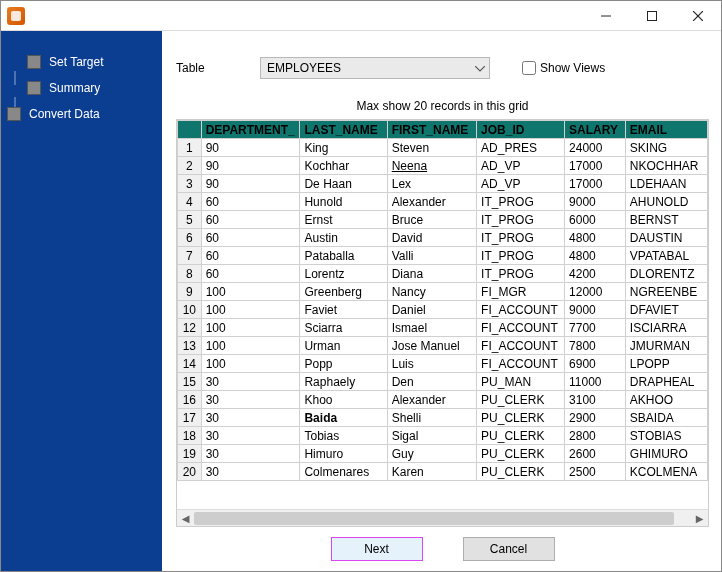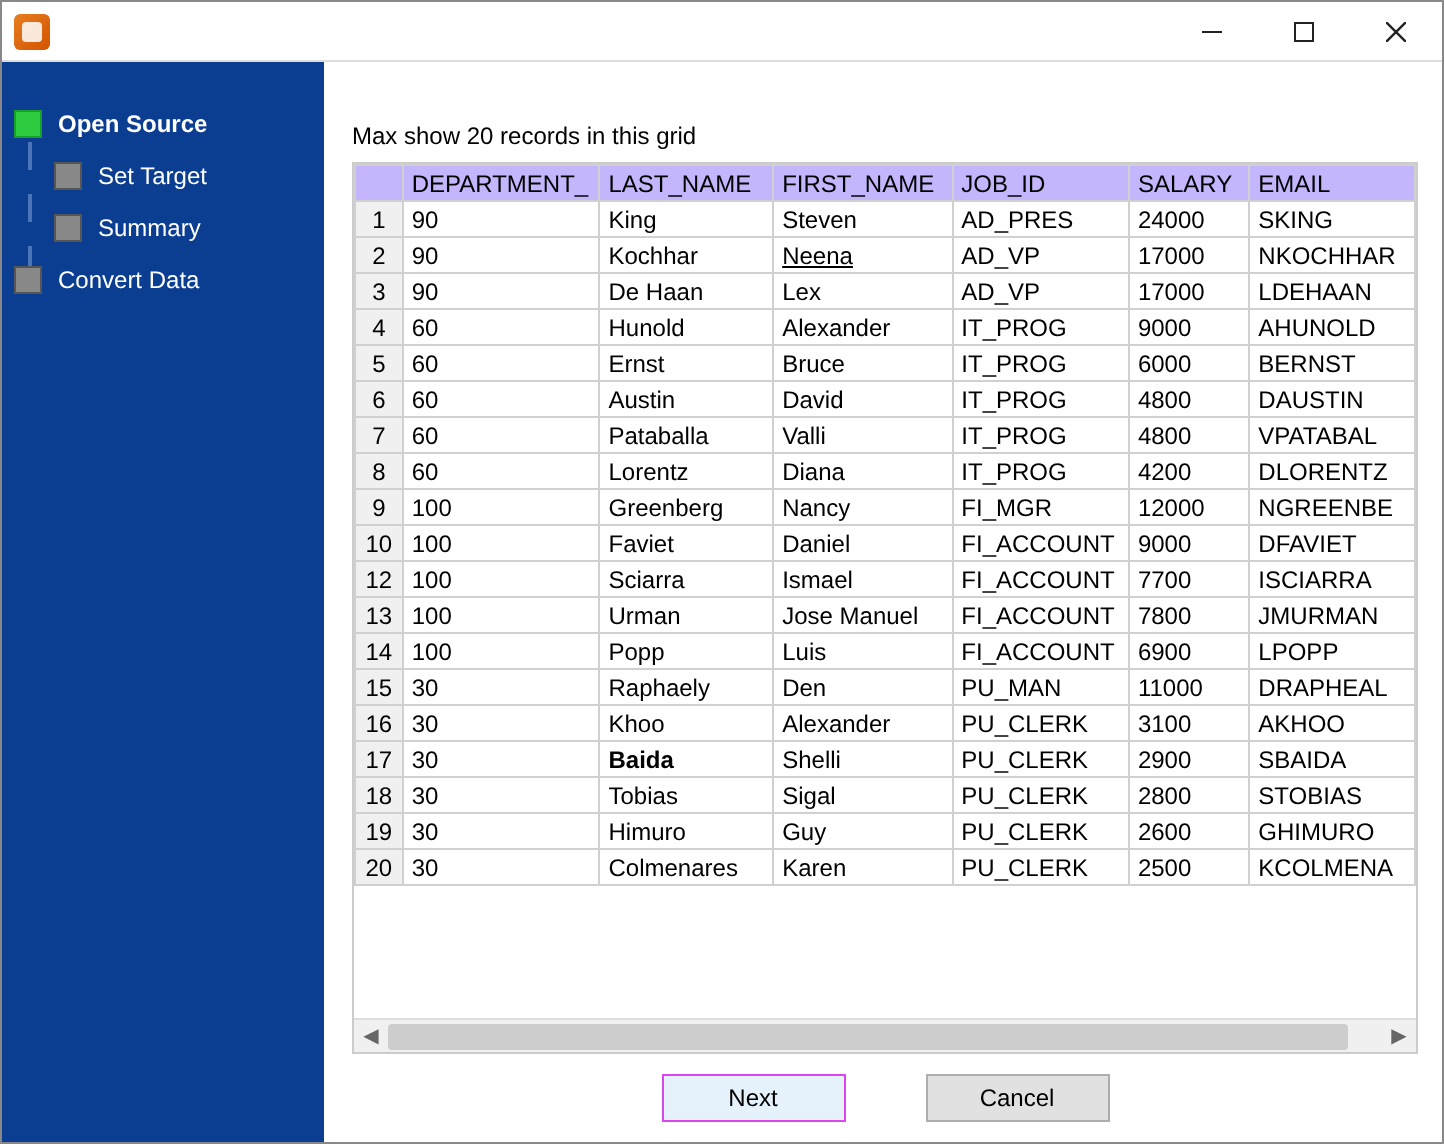--- a/index.html
+++ b/index.html
@@ -117,20 +117,21 @@
   }
   .combo .chev {
     position:absolute;
     right:4px;top:50%;
     transform:translateY(-50%);
     pointer-events:none;
   }
   .checkbox-wrap { display:flex; align-items:center; gap:4px; margin-left:18px; }
   .checkbox-wrap input { width:14px; height:14px; margin:0; }
   .hint {
+    text-align:center;
     font-size:12px;
     margin: 16px 0 6px 0;
   }
   .grid-wrap {
     flex:1;
     border:1px solid #ccc;
     overflow:hidden;
     display:flex;
     flex-direction:column;
   }
@@ -147,22 +148,22 @@
   th, td {
     border: 1px solid #d0d0d0;
     padding: 1px 4px;
     text-align: left;
     white-space: nowrap;
     overflow: hidden;
     height: 18px;
     background:#fff;
   }
   th {
-    background: #c4b5fd;
-    font-weight: normal;
+    background: #0f766e;
+    font-weight: bold;
   }
   th.row-num, td.row-num {
     background:#f0f0f0;
     text-align:center;
     width:26px;
   }
   th.corner { width:26px; }
   .footer {
     padding: 10px 0 0 0;
     display:flex;
@@ -226,42 +227,52 @@
       <svg width="10" height="10" viewBox="0 0 10 10">
           <line x1="0" y1="0" x2="10" y2="10" stroke="currentColor" stroke-width="1.2"></line>
           <line x1="10" y1="0" x2="0" y2="10" stroke="currentColor" stroke-width="1.2"></line>
         </svg>
     </div>
   </div>
 </div>
 
 <div class="content">
   <div class="sidebar" id="sidebar">
-      <div class="step current">
-        <span class="box"></span>
-        <span class="label">Open Source</span>
-        <span class="line"></span>
-      </div>
       <div class="step substep">
         <span class="box"></span>
         <span class="label">Set Target</span>
         <span class="line"></span>
       </div>
       <div class="step substep">
         <span class="box"></span>
         <span class="label">Summary</span>
         <span class="line"></span>
       </div>
       <div class="step">
         <span class="box"></span>
         <span class="label">Convert Data</span>
       </div>
     </div>
 
   <div class="main">
+    <div class="top-row">
+      <label>Table</label>
+      <div class="combo">
+        <span>EMPLOYEES</span>
+        <span class="chev">
+          <svg width="10" height="6" viewBox="0 0 10 6">
+              <path d="M0 0 L5 5 L10 0" fill="none" stroke="#555" stroke-width="1.2"></path>
+            </svg>
+        </span>
+      </div>
+      <div class="checkbox-wrap">
+        <input type="checkbox" style="">
+        <span>Show Views</span>
+      </div>
+    </div>
 
     <div class="hint">Max show 20 records in this grid</div>
 
     <div class="grid-wrap">
       <div class="grid-scroll">
         <table id="grid-table">
             <thead>
               <tr>
                 <th class="corner"></th>
                 <th style="width: 100px;">DEPARTMENT_</th>

